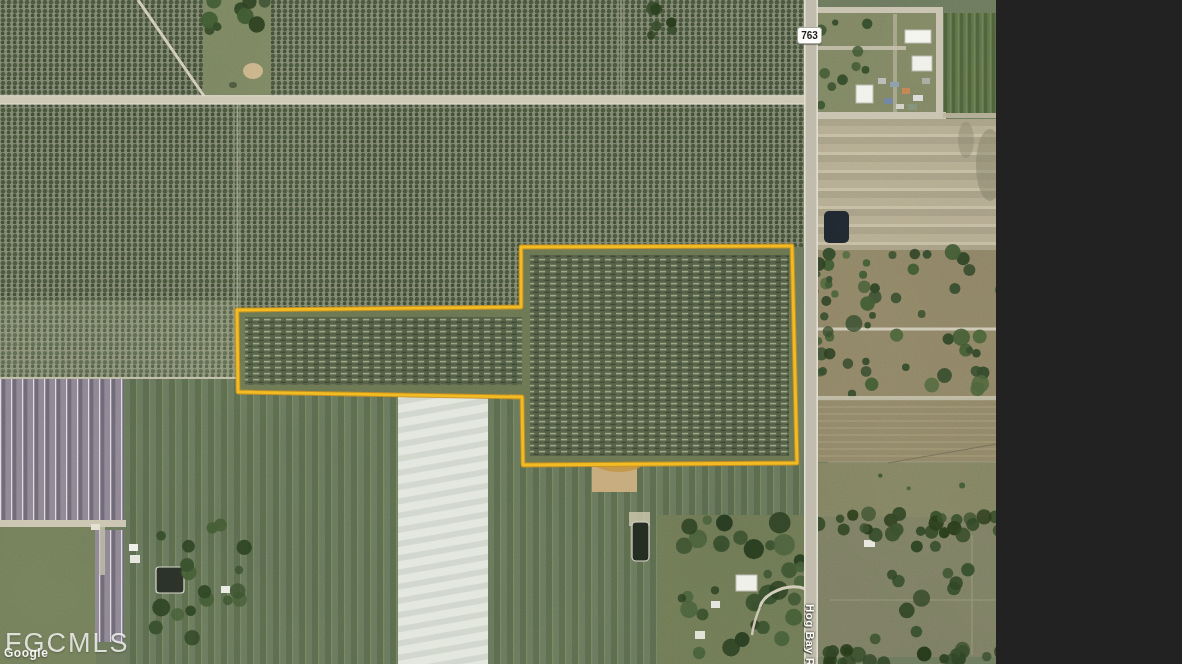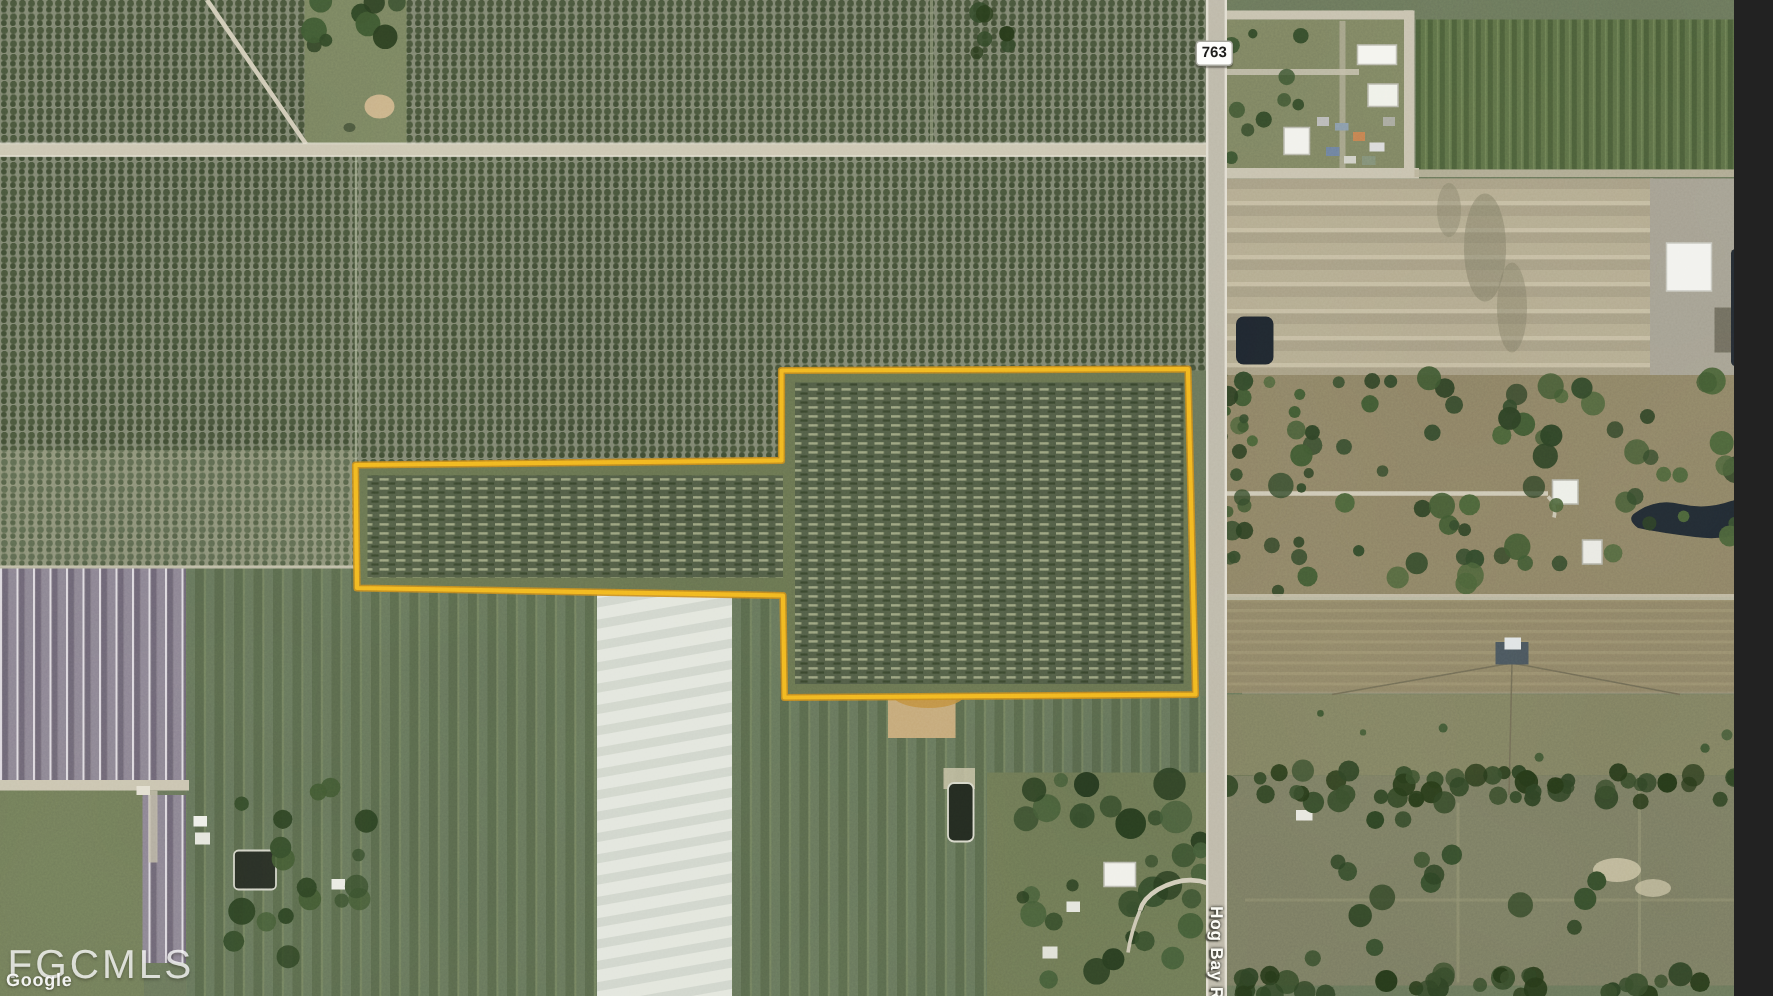--- a/index.html
+++ b/index.html
@@ -1,16 +1,16 @@
 <!DOCTYPE html>
 <html><head>
 <meta charset="utf-8">
 <style>
   html,body{margin:0;padding:0;background:#222;}
-  #stage{position:relative;width:1156px;height:664px;overflow:hidden;
+  #stage{position:relative;width:996px;height:664px;overflow:hidden;
          font-family:"Liberation Sans",sans-serif;background:#68745a;}
   #stage svg{position:absolute;left:0;top:0;display:block;}
   .overlay{position:absolute;z-index:5;}
   #route-shield{left:797px;top:27px;width:23px;height:15px;background:#fdfdfb;
     border:1px solid #a9a9a0;border-radius:3px;color:#1d1d1b;font-size:10px;
     font-weight:bold;line-height:15px;text-align:center;
     box-shadow:0 1px 1px rgba(40,40,30,.45);}
   #road-label{left:816px;top:604px;transform:rotate(90deg);transform-origin:0 0;
     color:#fcfcf6;font-size:11.5px;font-weight:600;letter-spacing:.5px;white-space:nowrap;
     text-shadow:0 0 2px #4e4e44,0 0 2px #4e4e44,1px 1px 1px rgba(50,50,40,.9);}

